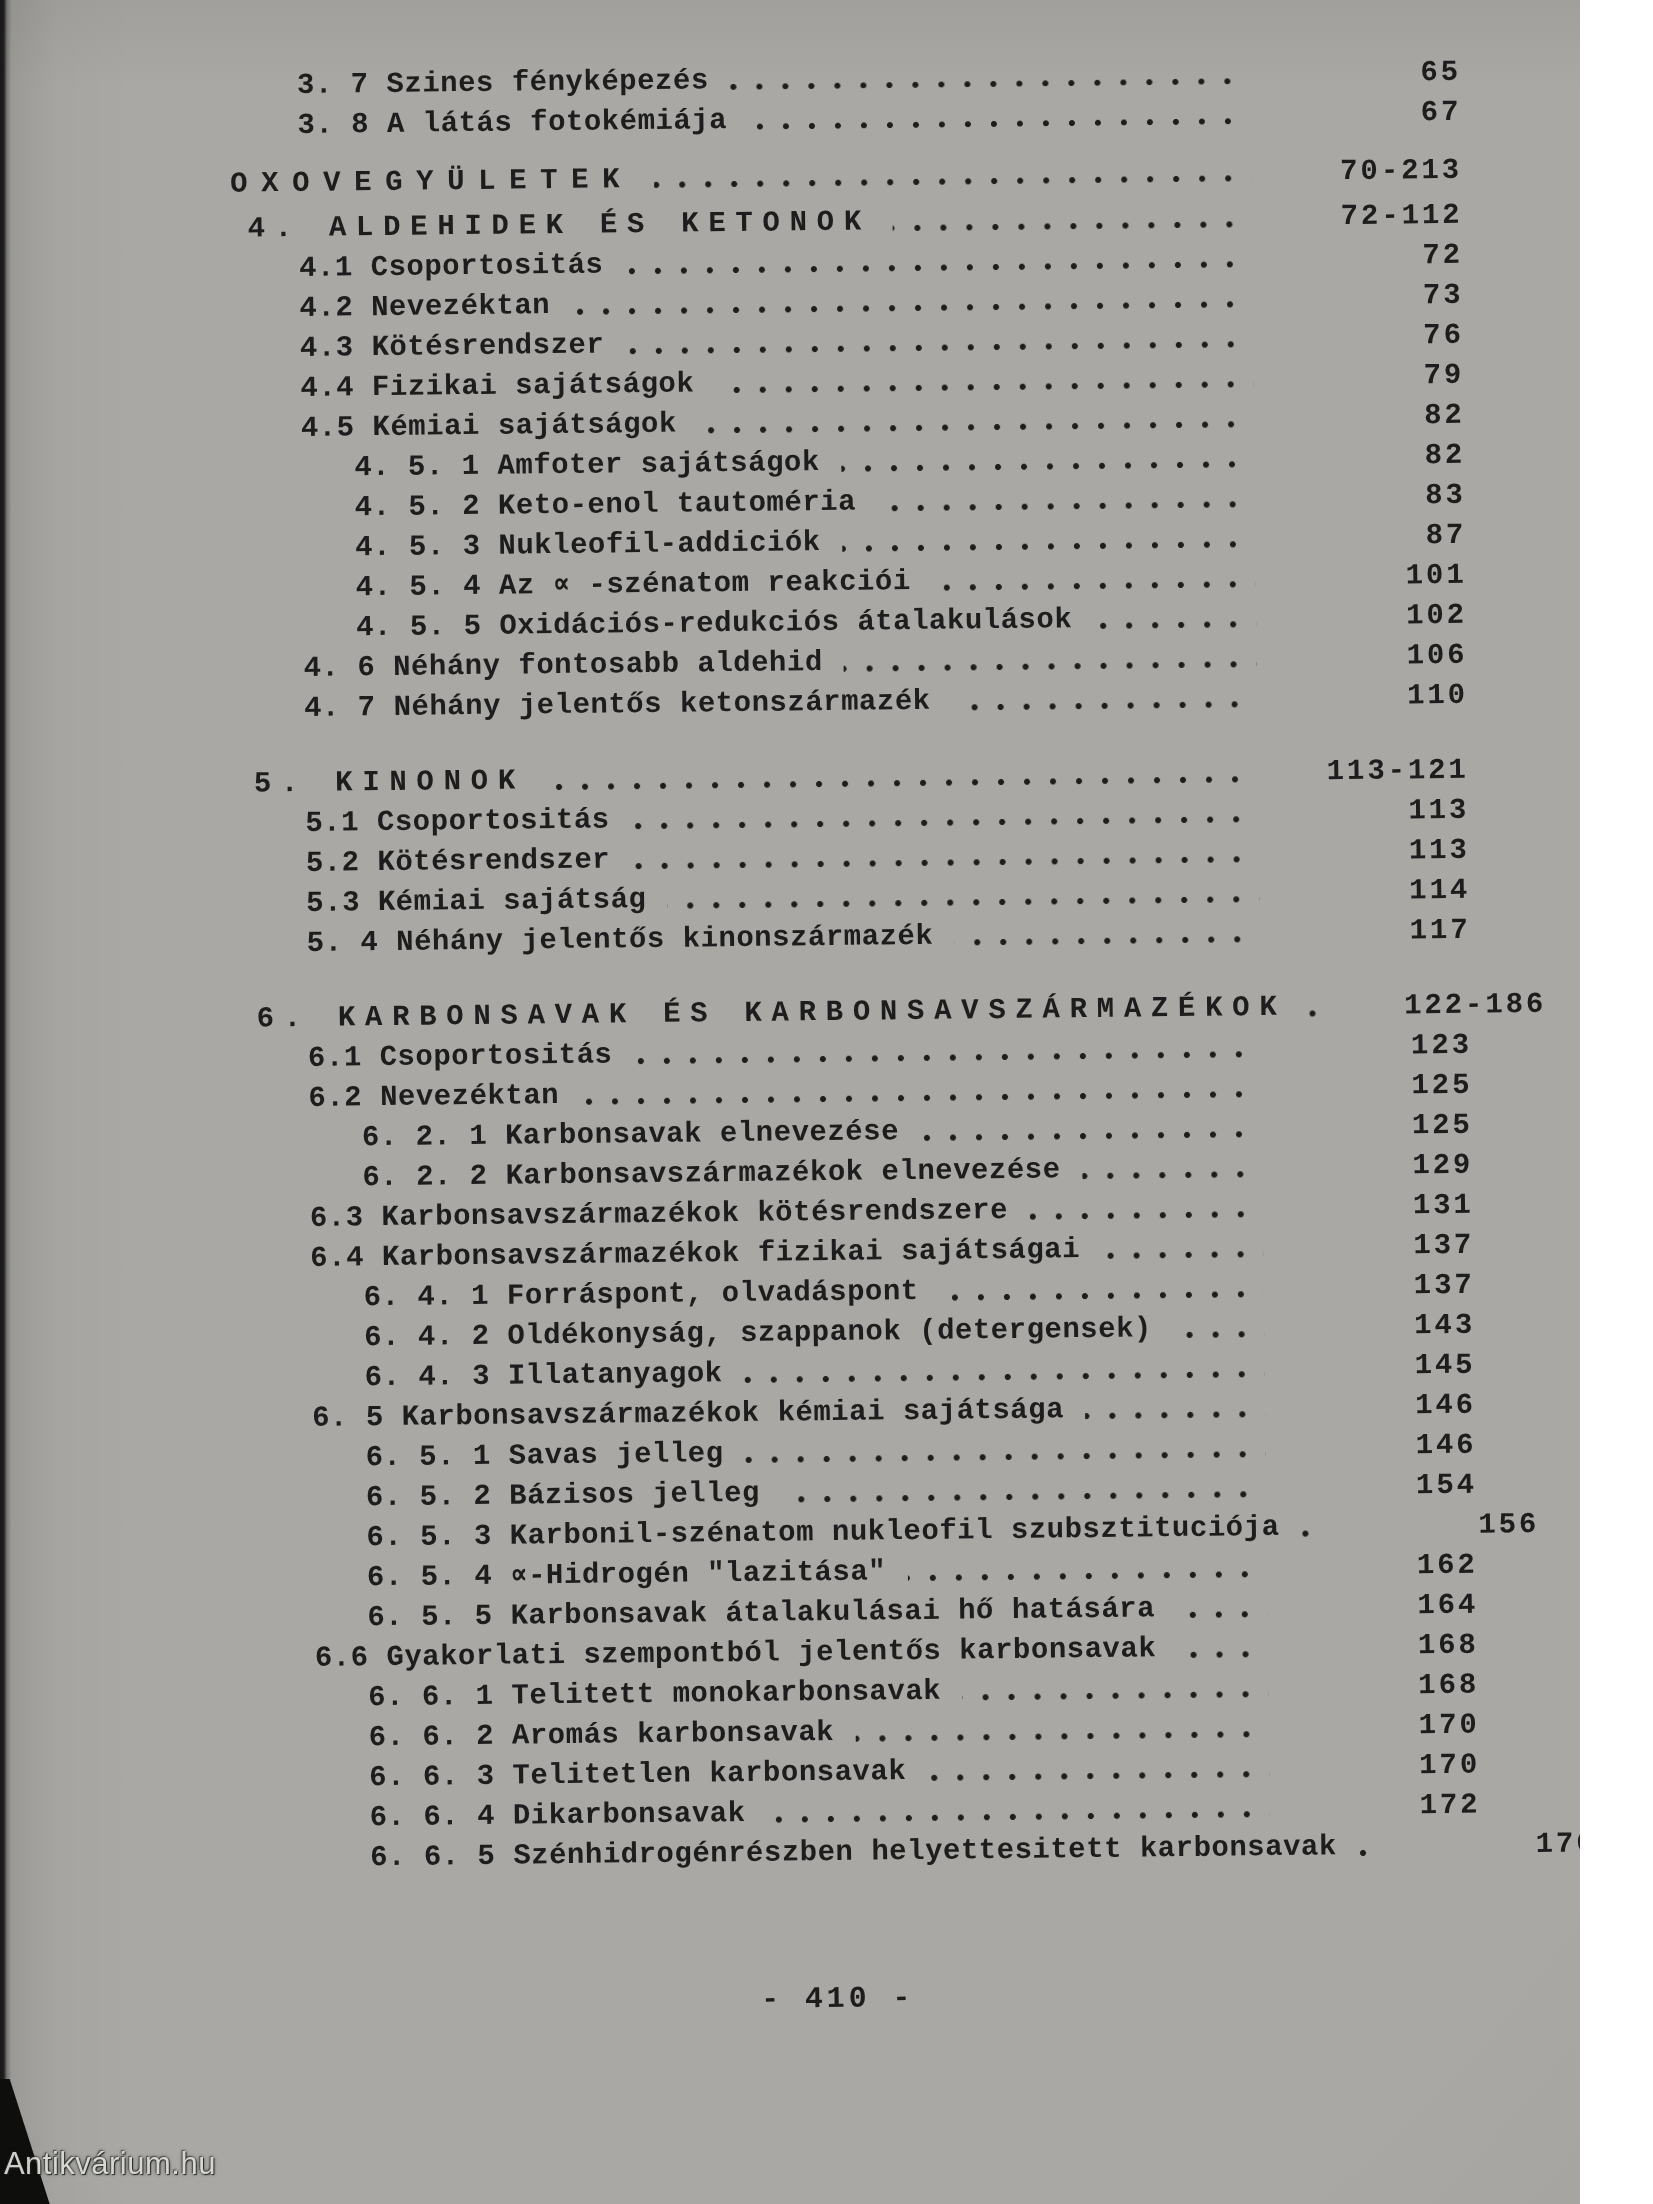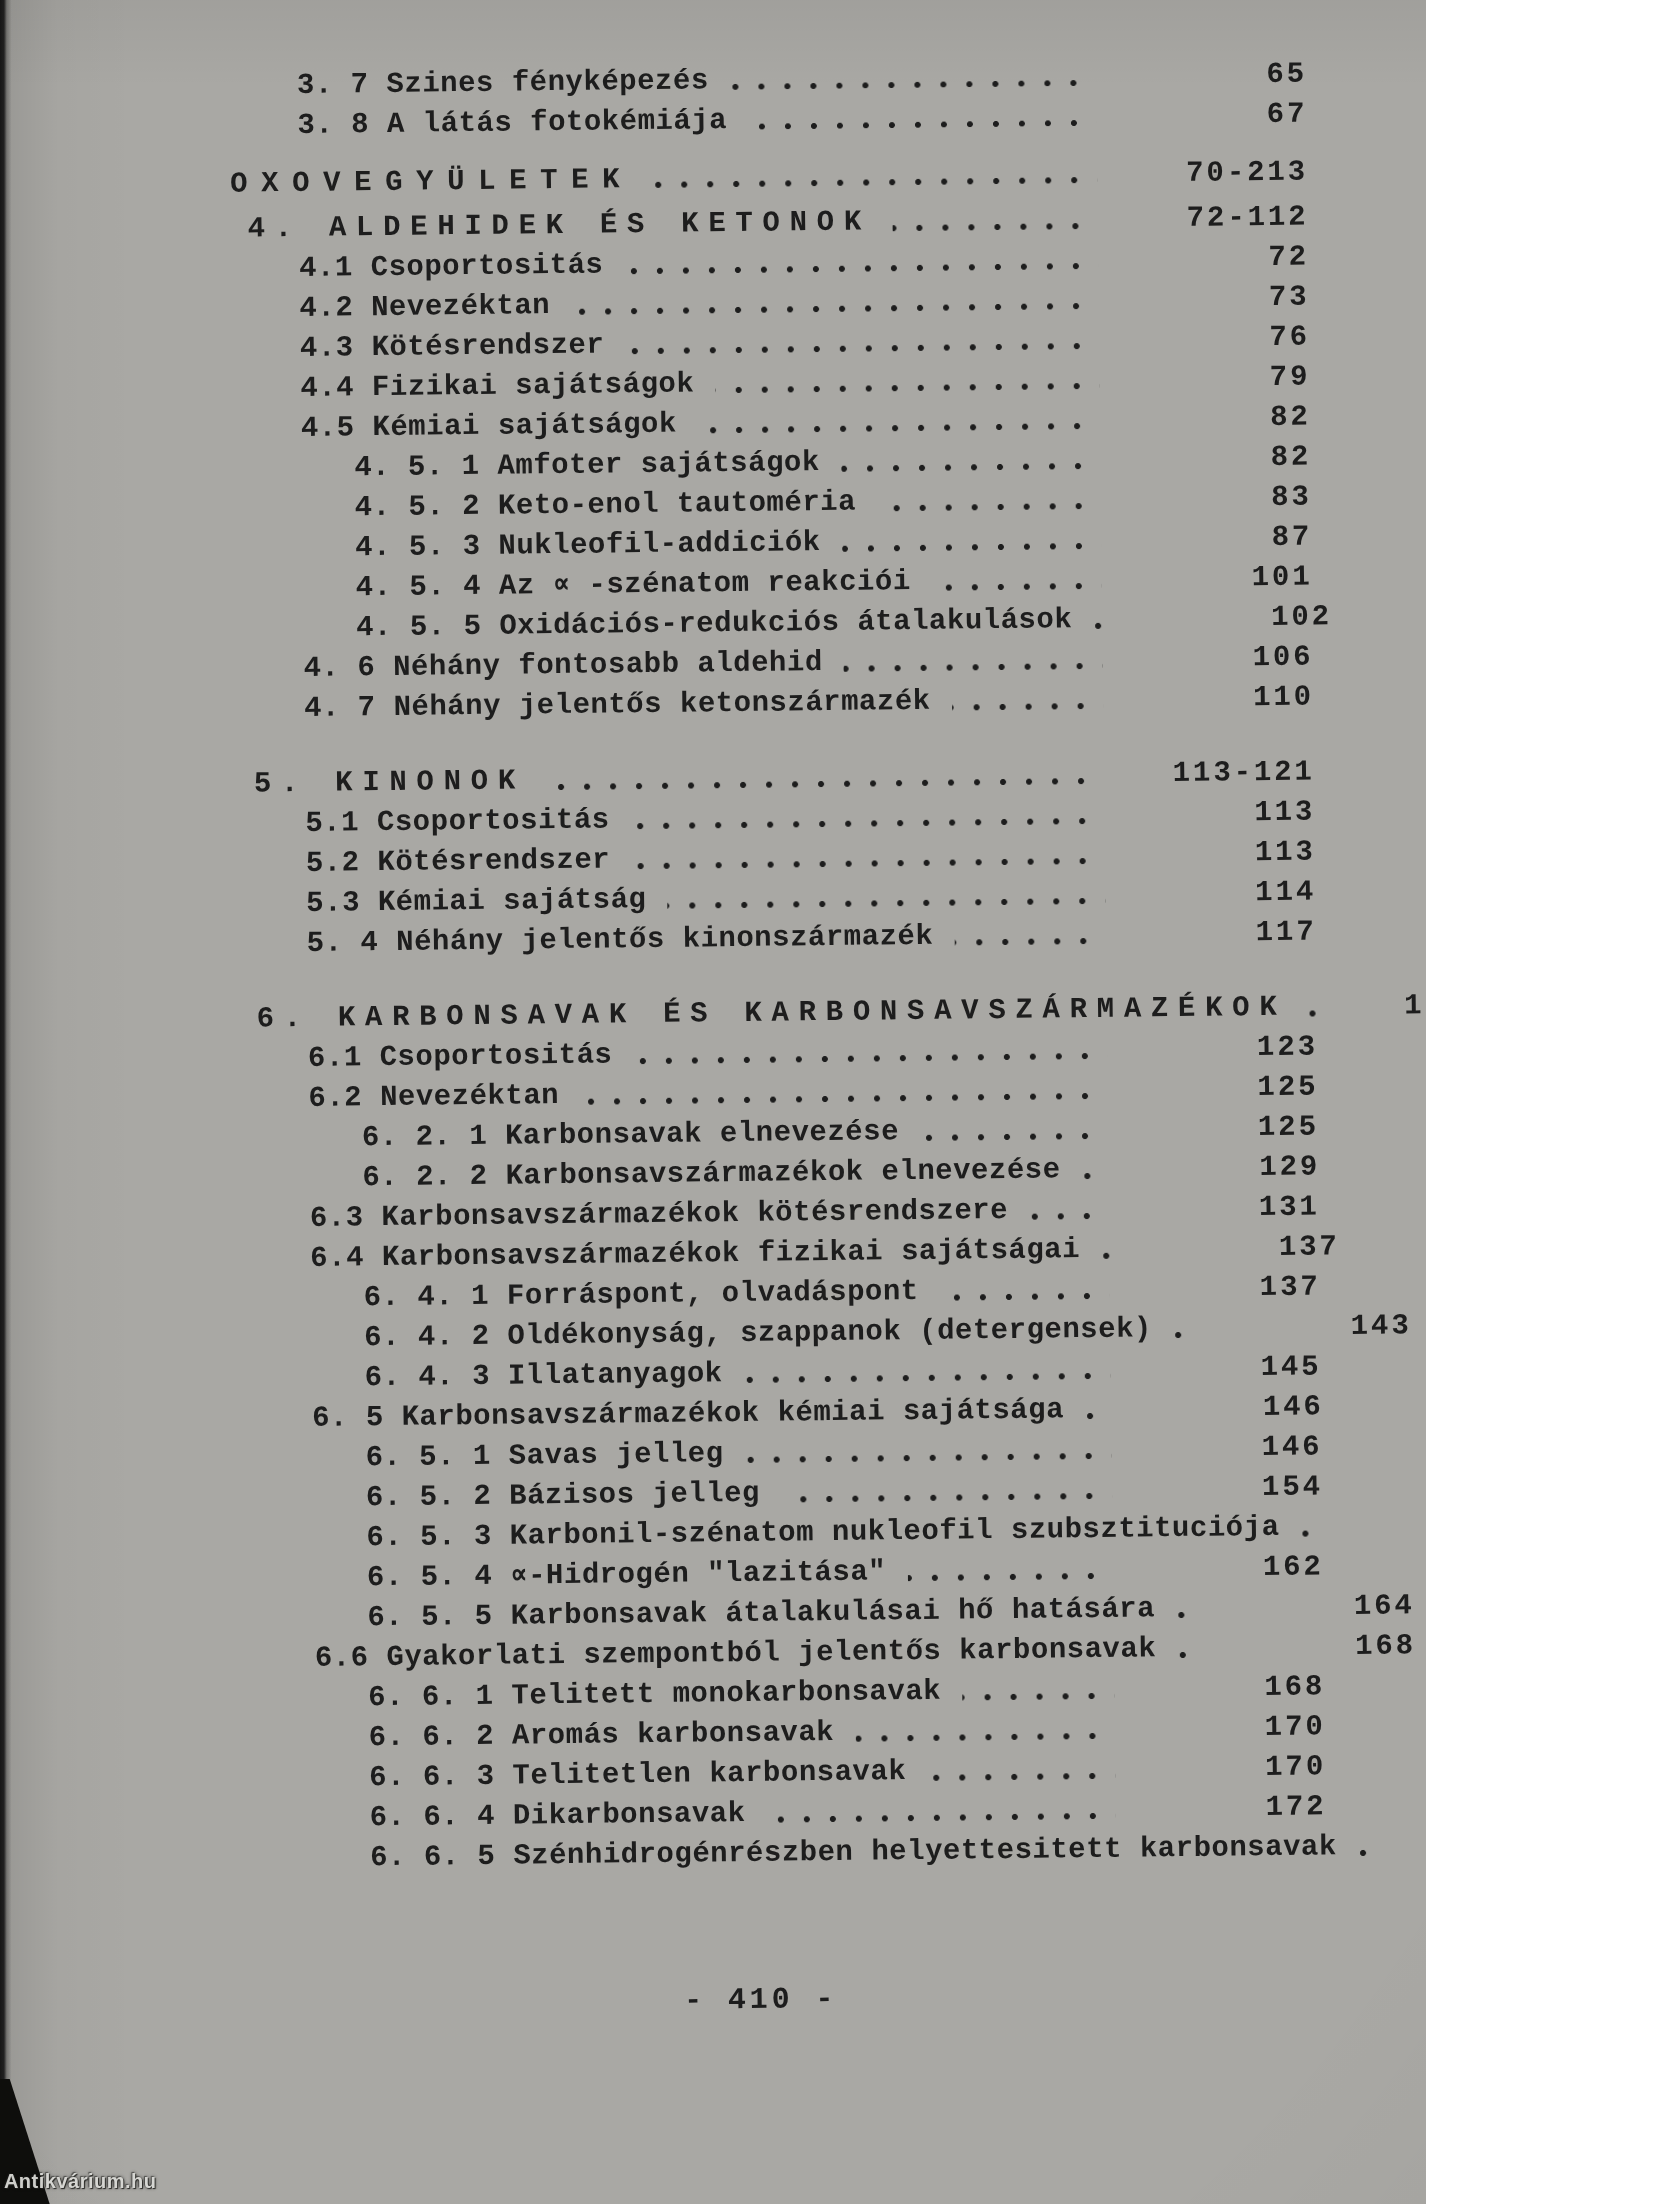--- a/index.html
+++ b/index.html
@@ -7,21 +7,21 @@
     padding: 0;
   }
   body {
     width: 1654px;
     height: 2205px;
     overflow: hidden;
     font-family: "Liberation Mono", "DejaVu Sans Mono", monospace;
   }
   .page {
     position: relative;
-    width: 1426px;
+    width: 1580px;
     height: 2205px;
     background-color: #a9a8a4;
     background-image:
       linear-gradient(to right, rgba(0,0,0,0.10), rgba(0,0,0,0.02) 58px, rgba(0,0,0,0) 136px),
       radial-gradient(130% 120% at 45% 42%, rgba(0,0,0,0) 55%, rgba(0,0,0,0.09) 100%),
       linear-gradient(to bottom, rgba(0,0,0,0.05), rgba(0,0,0,0) 87px);
     overflow: hidden;
   }
   
   .edge-left {
@@ -87,24 +87,24 @@
     text-align: center;
     transform: translateX(25px);
     font-size: 30px;
     font-weight: 700;
     color: #1d1d1d;
     letter-spacing: 3.9px;
   }
   .watermark {
     position: absolute;
     left: 3.9px;
-    bottom: 12px;
+    bottom: 23px;
     font-family: "Liberation Sans", sans-serif;
-    font-weight: 700;
-    font-size: 20px;
+    font-weight: 400;
+    font-size: 31px;
     letter-spacing: 0.5px;
     color: #d9d9d5;
     text-shadow: 1px 1px 1px #22221f, -1px -1px 1px rgba(30,30,28,0.6), 0 0 3.9px rgba(25,25,22,0.8);
     opacity: 0.95;
   }
 </style>
 </head>
 <body>
 
 <div class="page">

